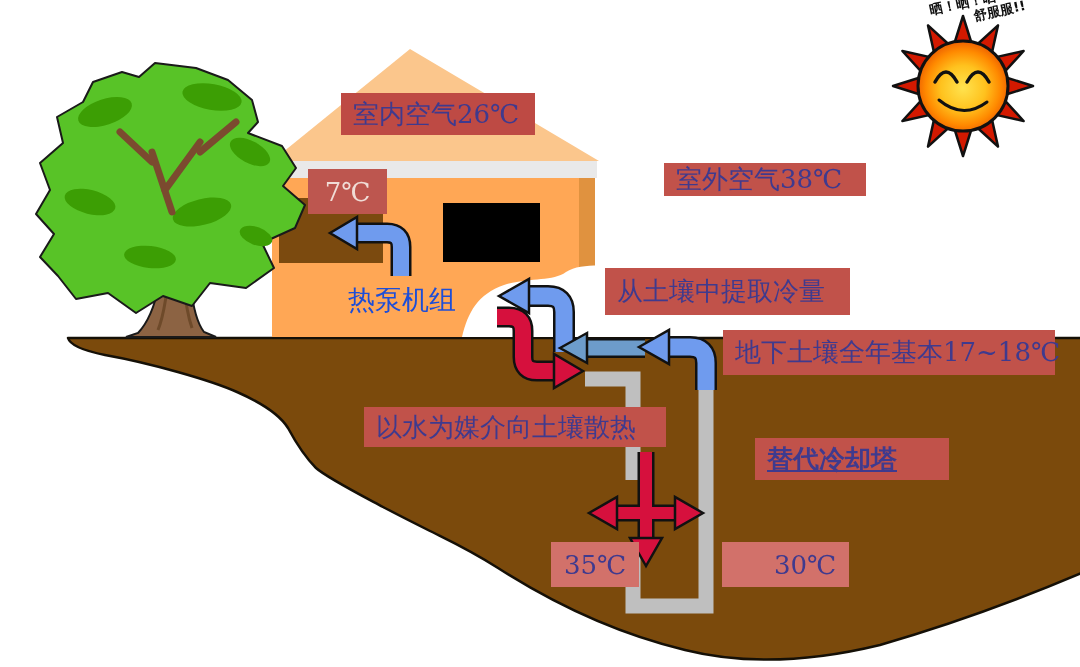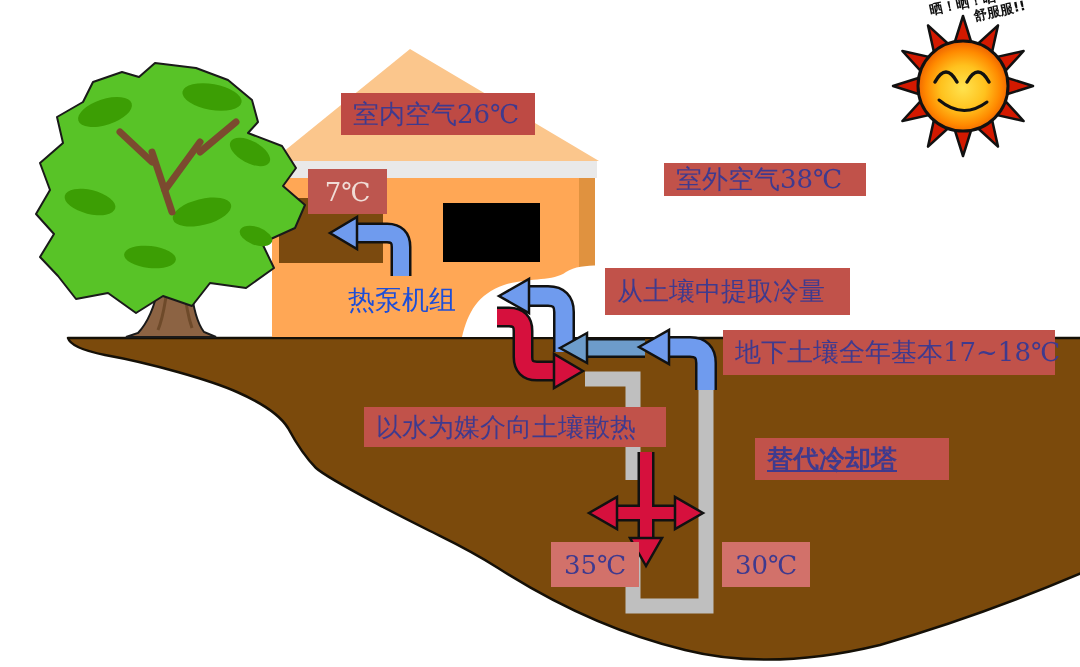--- a/index.html
+++ b/index.html
@@ -21,21 +21,21 @@
   .ctr{justify-content:center;}
   #lbl-indoor   {left:341px;top:93px;  width:182px;height:42px;background:#BE4A44;}
   #lbl-outdoor  {left:664px;top:163px; width:190px;height:33px;}
   #lbl-7c       {left:308px;top:169px; width:79px; height:45px;}
   #lbl-12c      {left:218px;top:281px; width:75px; height:42px;}
   #lbl-extract  {left:605px;top:268px; width:233px;height:47px;}
   #lbl-soiltemp {left:723px;top:330px; width:320px;height:45px;}
   #lbl-water    {left:364px;top:407px; width:290px;height:40px;font-family:Liberation Mono, monospace;}
   #lbl-tower    {left:755px;top:438px; width:182px;height:42px;font-weight:bold;text-decoration:underline;}
   #lbl-35c      {left:515px;top:542px; width:88px; height:45px;margin-left:36px;}
-  #lbl-30c      {left:722px;top:542px; width:88px; height:45px;}
+  #lbl-30c      {left:722px;top:542px; width:88px; height:45px;padding-left:39px;}
   #lbl-heatpump {
     position:absolute;left:348px;top:282px;z-index:40;
     font-family:"DejaVu Serif","Liberation Serif",serif;
     font-size:27px;color:#1d4ed8;white-space:nowrap;
   }
   
   #sun-text{
     position:absolute;left:928px;top:3px;width:150px;z-index:50;
     transform:rotate(-12deg);transform-origin:left top;
     font-size:13.5px;font-weight:bold;color:#111;line-height:15px;

